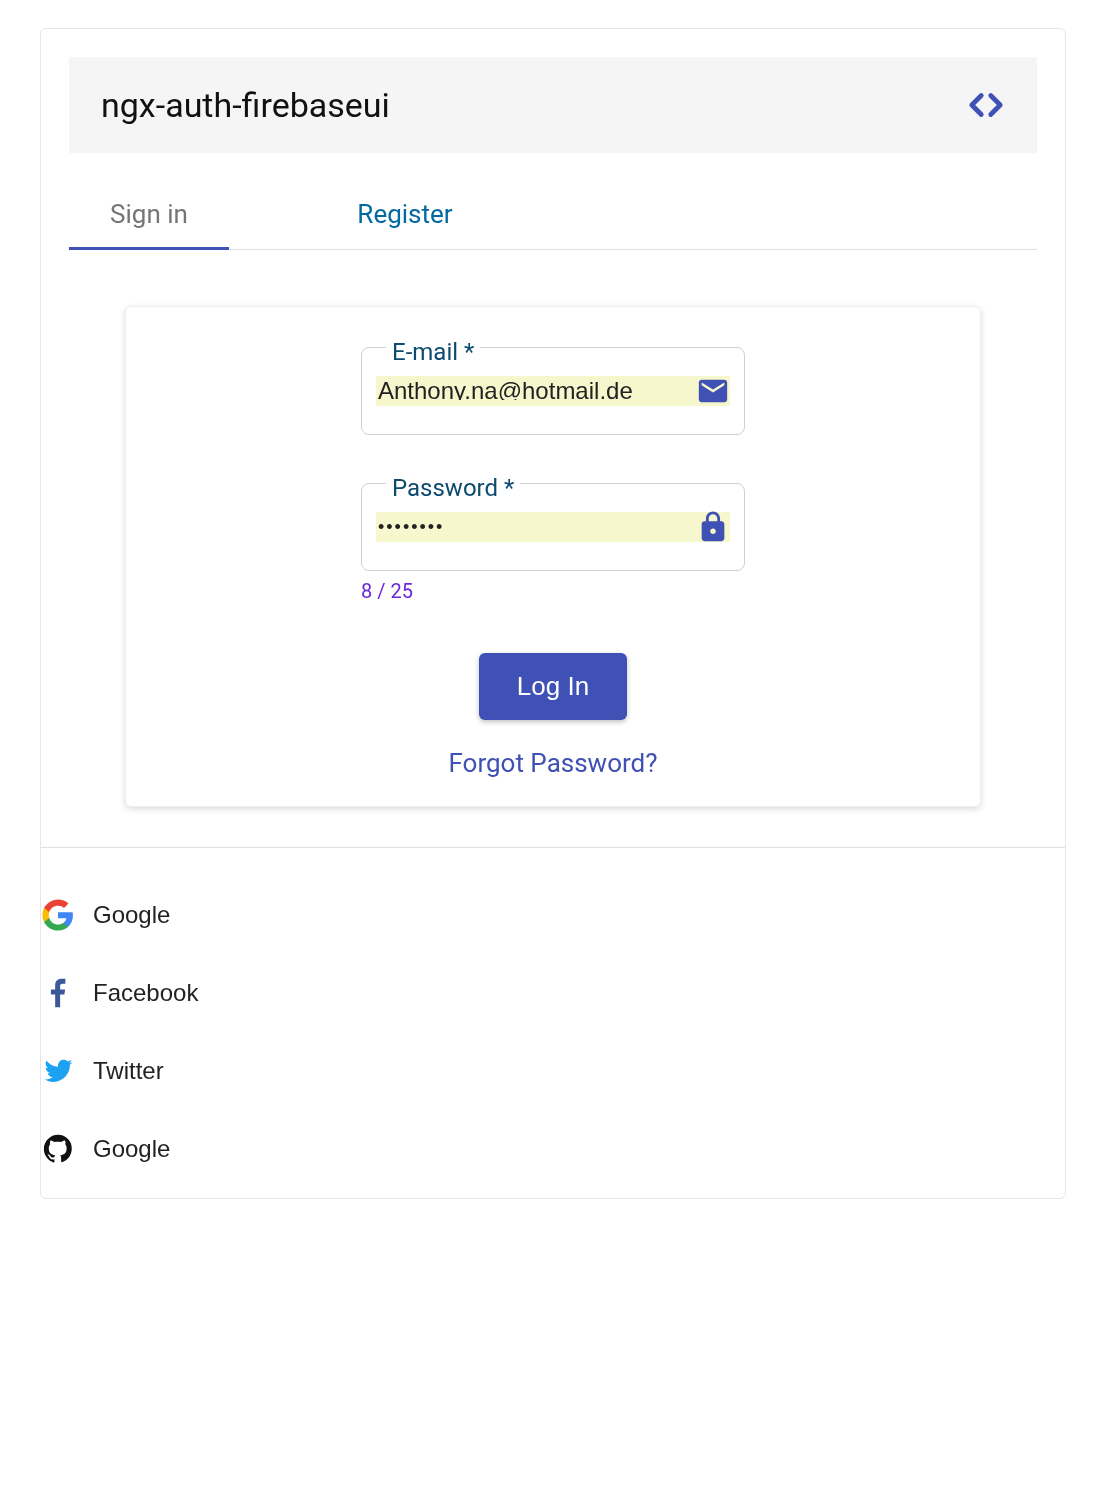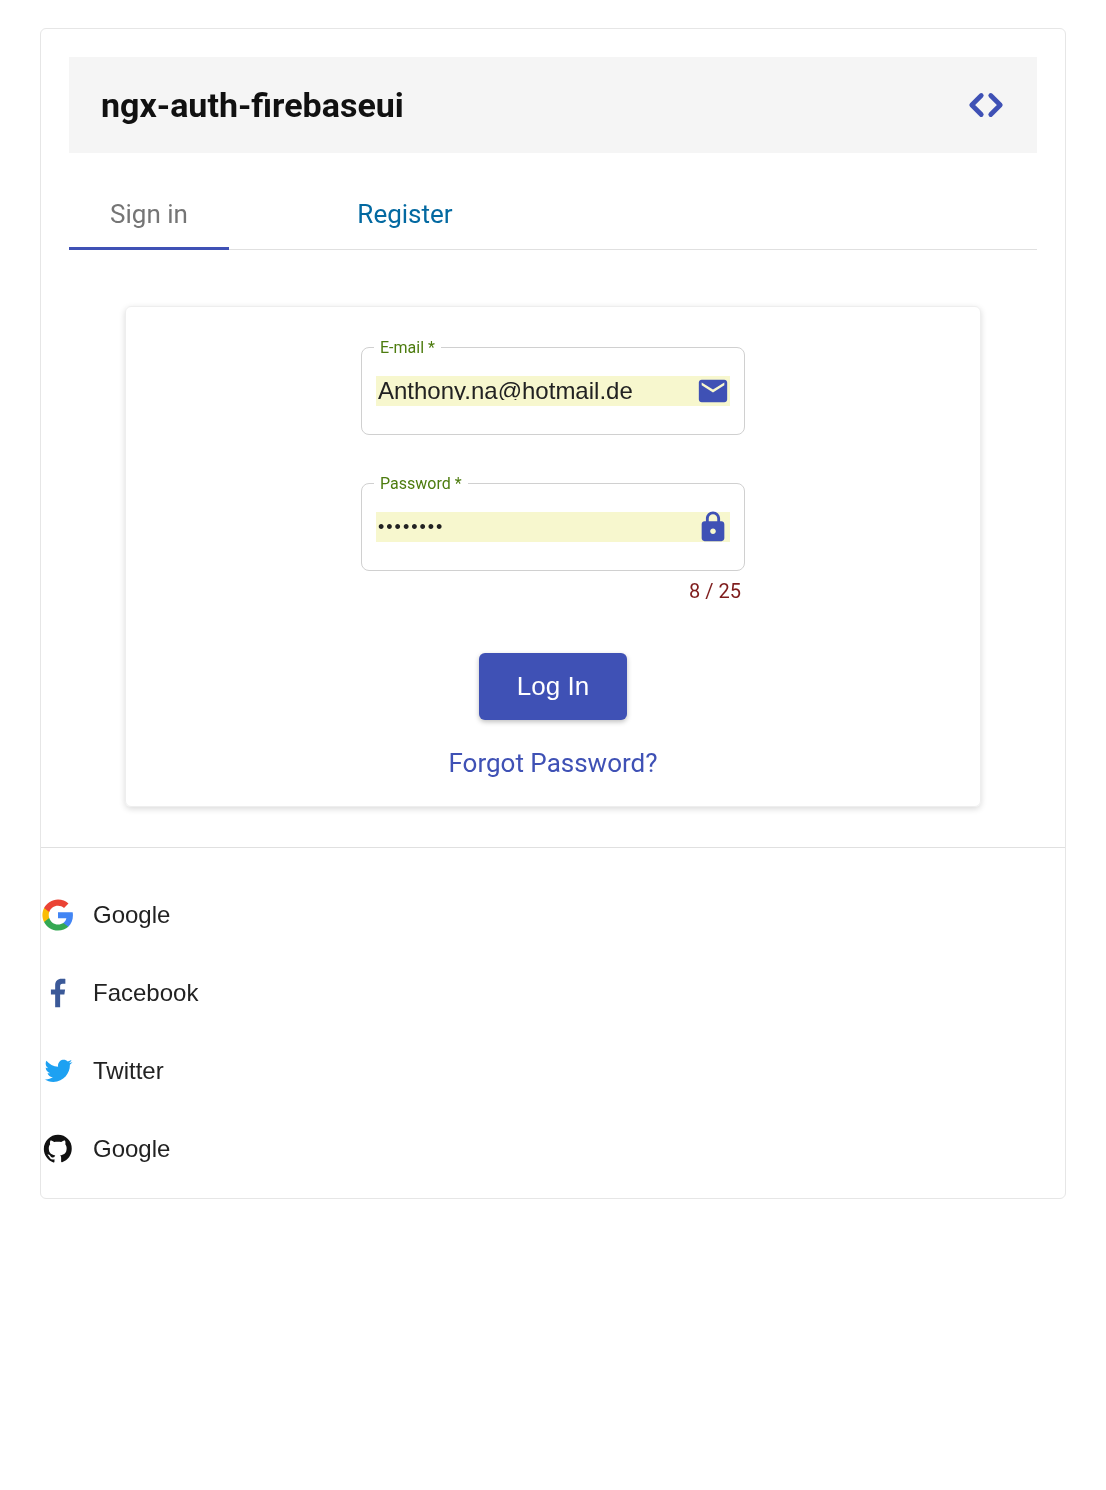--- a/index.html
+++ b/index.html
@@ -17,21 +17,21 @@
   .header {
     background: #f5f5f5;
     margin: 28px;
     padding: 28px 32px;
     display: flex;
     align-items: center;
     justify-content: space-between;
   }
   .header-title {
     font-size: 34px;
-    font-weight: 700;
+    font-weight: 400;
     color: #111;
   }
   .code-icon {
     color: #3f51b5;
     display: flex;
     align-items: center;
   }
   .tabs {
     display: flex;
     border-bottom: 1px solid #e0e0e0;
@@ -72,25 +72,25 @@
     border-radius: 8px;
     height: 88px;
     display: flex;
     align-items: center;
     padding: 0 14px;
     position: relative;
   }
   .field-label {
     position: absolute;
     top: -10px;
-    left: 12px;
+    left: 24px;
     background: #fff;
     padding: 0 6px;
-    font-size: 16px;
-    color: #4d7c0f;
+    font-size: 24px;
+    color: #0c4a6e;
   }
   .field-inner {
     display: flex;
     align-items: center;
     width: 100%;
     background: #f7f7ce;
     height: 30px;
   }
   .field-input {
     flex: 1;
@@ -104,23 +104,22 @@
   }
   .field-icon {
     width: 34px;
     height: 34px;
     color: #3f51b5;
     fill: #3f51b5;
     flex-shrink: 0;
     margin-left: 6px;
   }
   .char-count {
-    text-align: right;
     font-size: 20px;
-    color: #7f1d1d;
+    color: #6d28d9;
     margin-top: 8px;
     padding-right: 4px;
   }
   .login-btn {
     background: #3f51b5;
     color: #fff;
     border: none;
     font-size: 26px;
     font-weight: 400;
     padding: 18px 38px;

